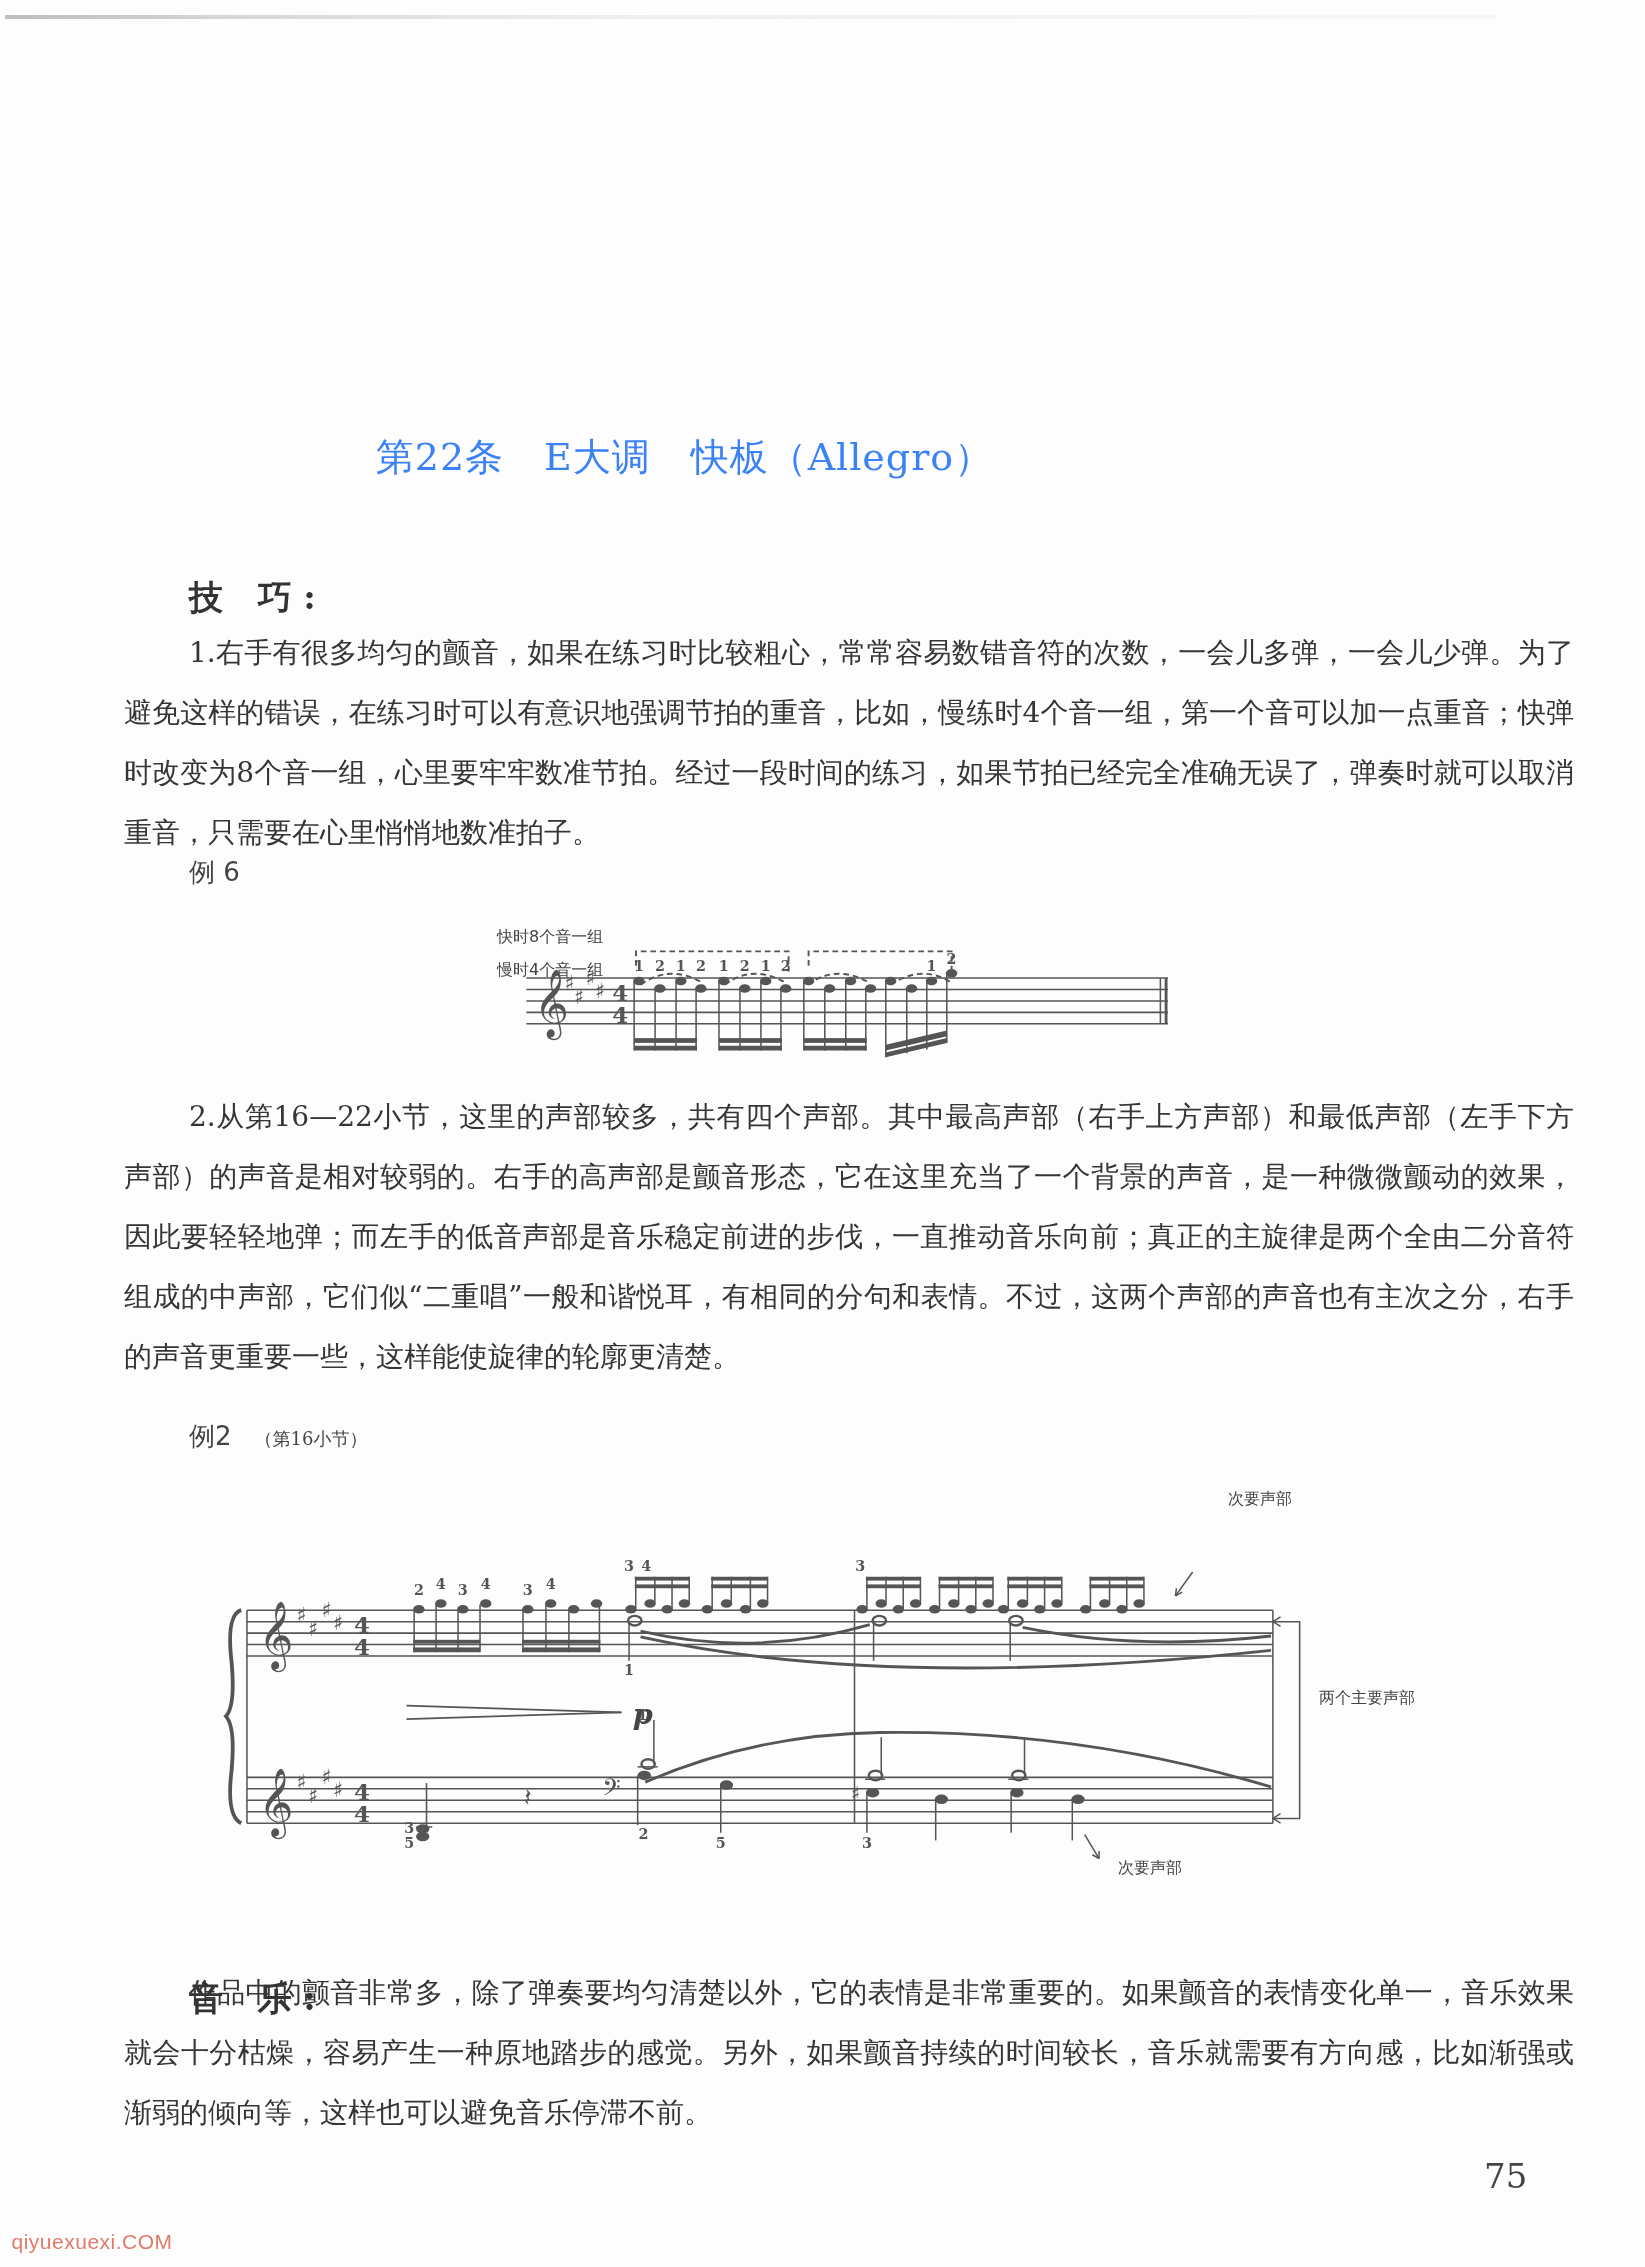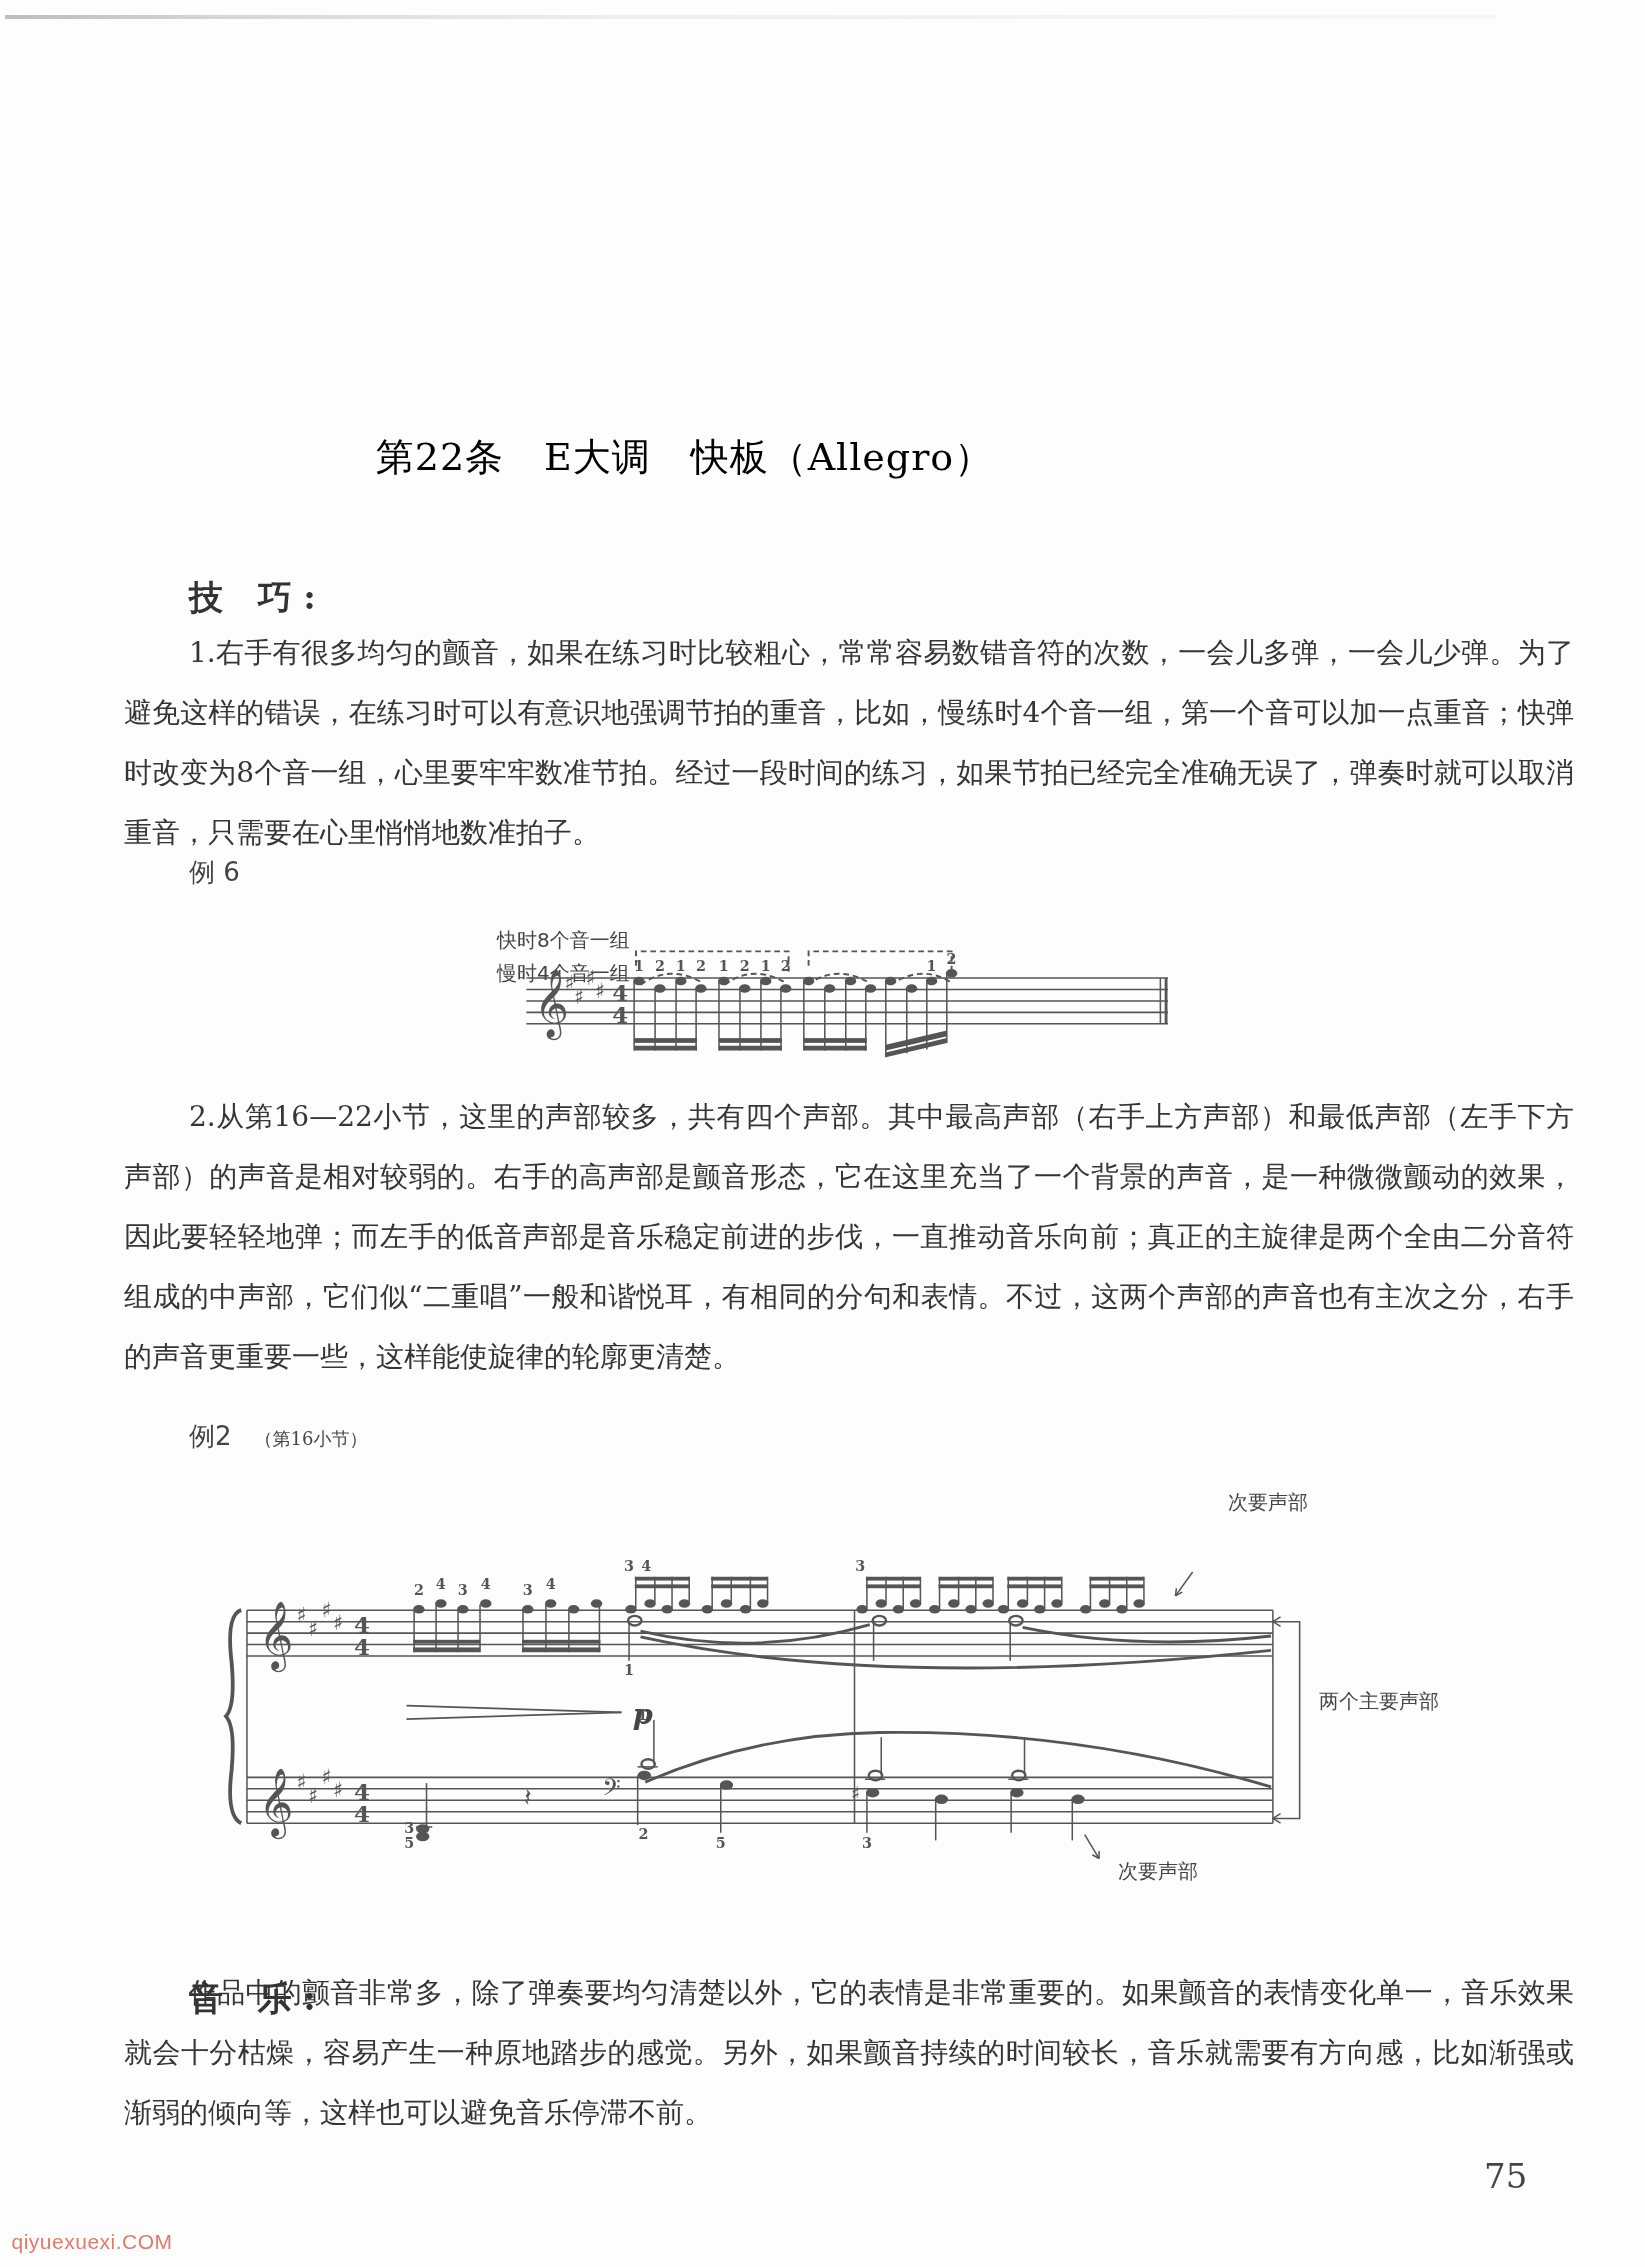--- a/index.html
+++ b/index.html
@@ -1,29 +1,29 @@
 <!DOCTYPE html>
 <html><head>
 <meta charset="utf-8">
 <style>
   html, body { margin:0; padding:0; }
   body { width:1645px; height:2267px; background:#fdfdfd; position:relative; overflow:hidden;
          font-family:"DejaVu Serif", serif; color:#3a3a3a; }
   .topline { position:absolute; left:4.8px; top:15.3px; width:1491px; height:3.8px;
              background:linear-gradient(90deg,#bdbdbd 0%,#d6d6d6 15%,#eeeeee 40%,#f7f7f7 100%); }
   .title { position:absolute; left:0; width:1369px; top:432px; text-align:center;
-           font-size:38px; letter-spacing:1px; color:#000000; }
+           font-size:38px; letter-spacing:1px; color:#3b82f6; }
   .title span { margin:0 13.4px; }
   .heading { position:absolute; left:189px; font-size:34px; font-weight:bold; letter-spacing:11.5px; color:#333; }
   .para { position:absolute; left:124px; width:1450px; font-size:28px; line-height:60px;
           text-indent:65px; text-align:justify; color:#353535; }
   .ex-label { position:absolute; left:189px; font-family:"DejaVu Sans", sans-serif; font-size:26px; color:#444; }
   .ex-sub { font-family:"DejaVu Serif", serif; font-size:18px; margin-left:23px; }
   .score { position:absolute; }
-  .anno { position:absolute; font-family:"DejaVu Sans", sans-serif; font-size:20px; color:#444; white-space:nowrap; }
+  .anno { position:absolute; font-family:"DejaVu Sans", sans-serif; font-size:16px; color:#444; white-space:nowrap; }
   .pagenum { position:absolute; left:1484px; top:2156px; font-size:34px; color:#444; }
   .watermark { position:absolute; left:11.5px; top:2230px; font-family:"Liberation Sans", sans-serif;
                font-size:21px; color:#e07a6a; letter-spacing:0.5px; }
 </style>
 </head>
 <body>
 
 <div class="topline"></div>
 
 <div class="title">

